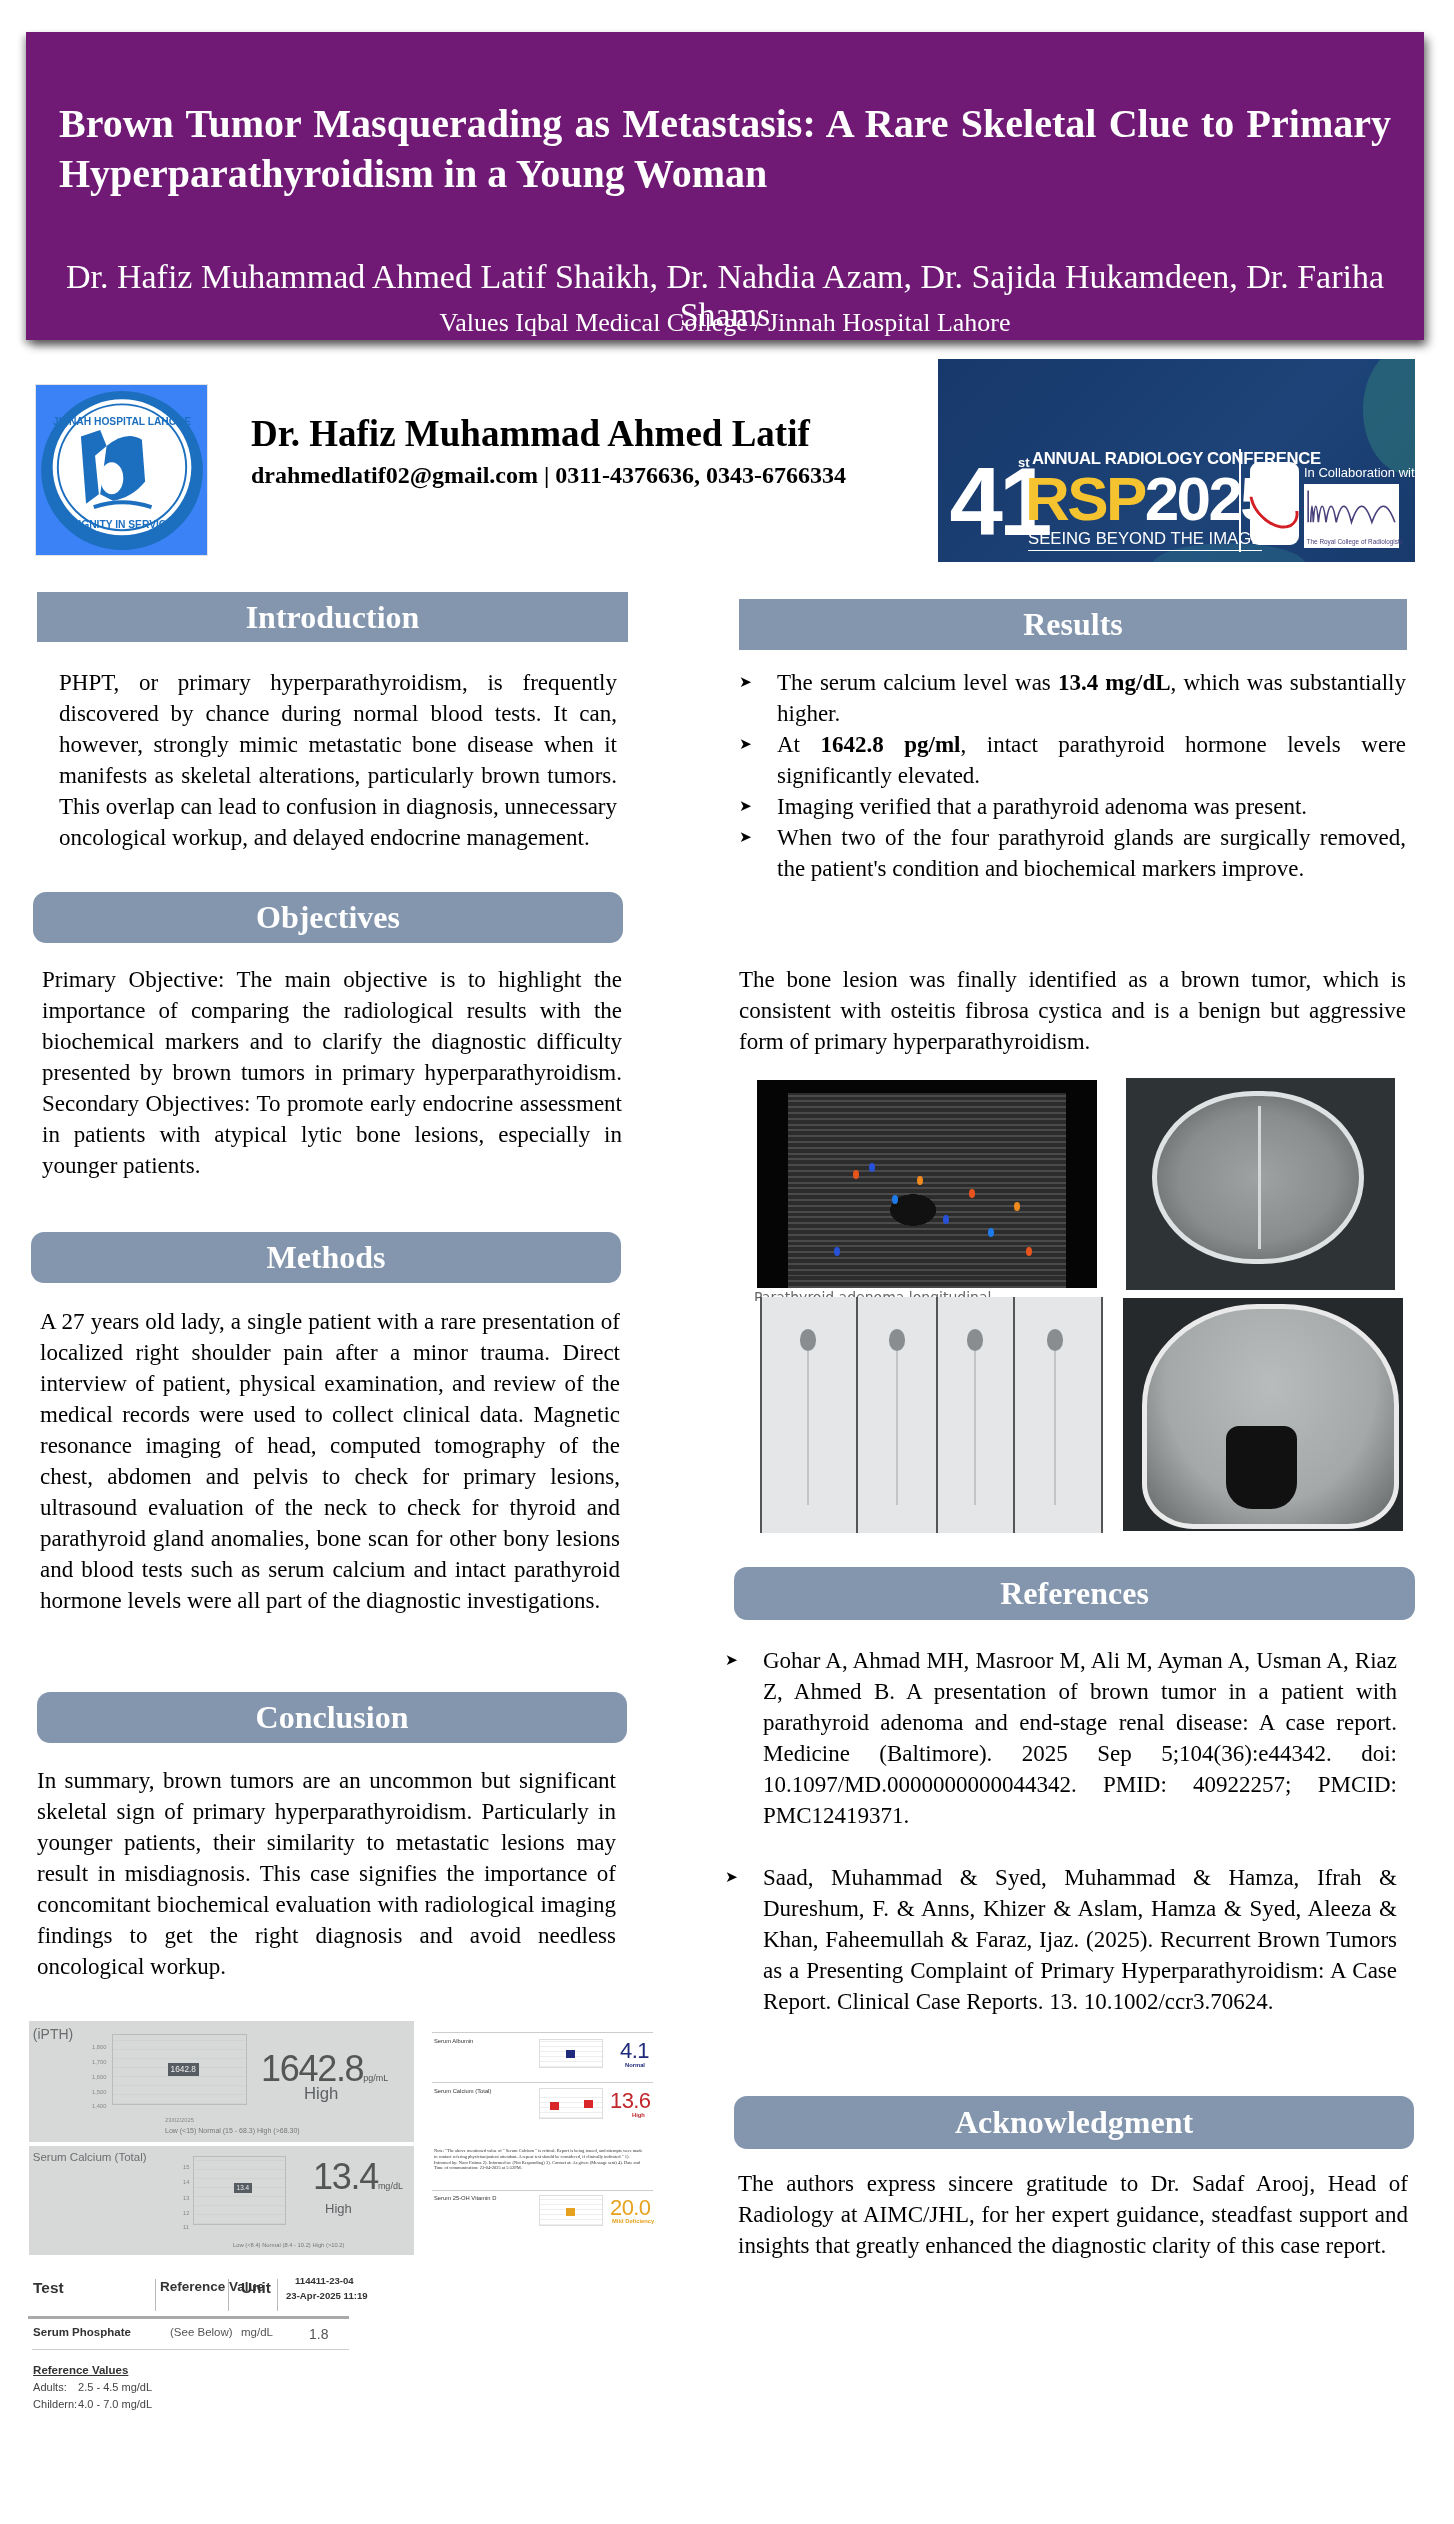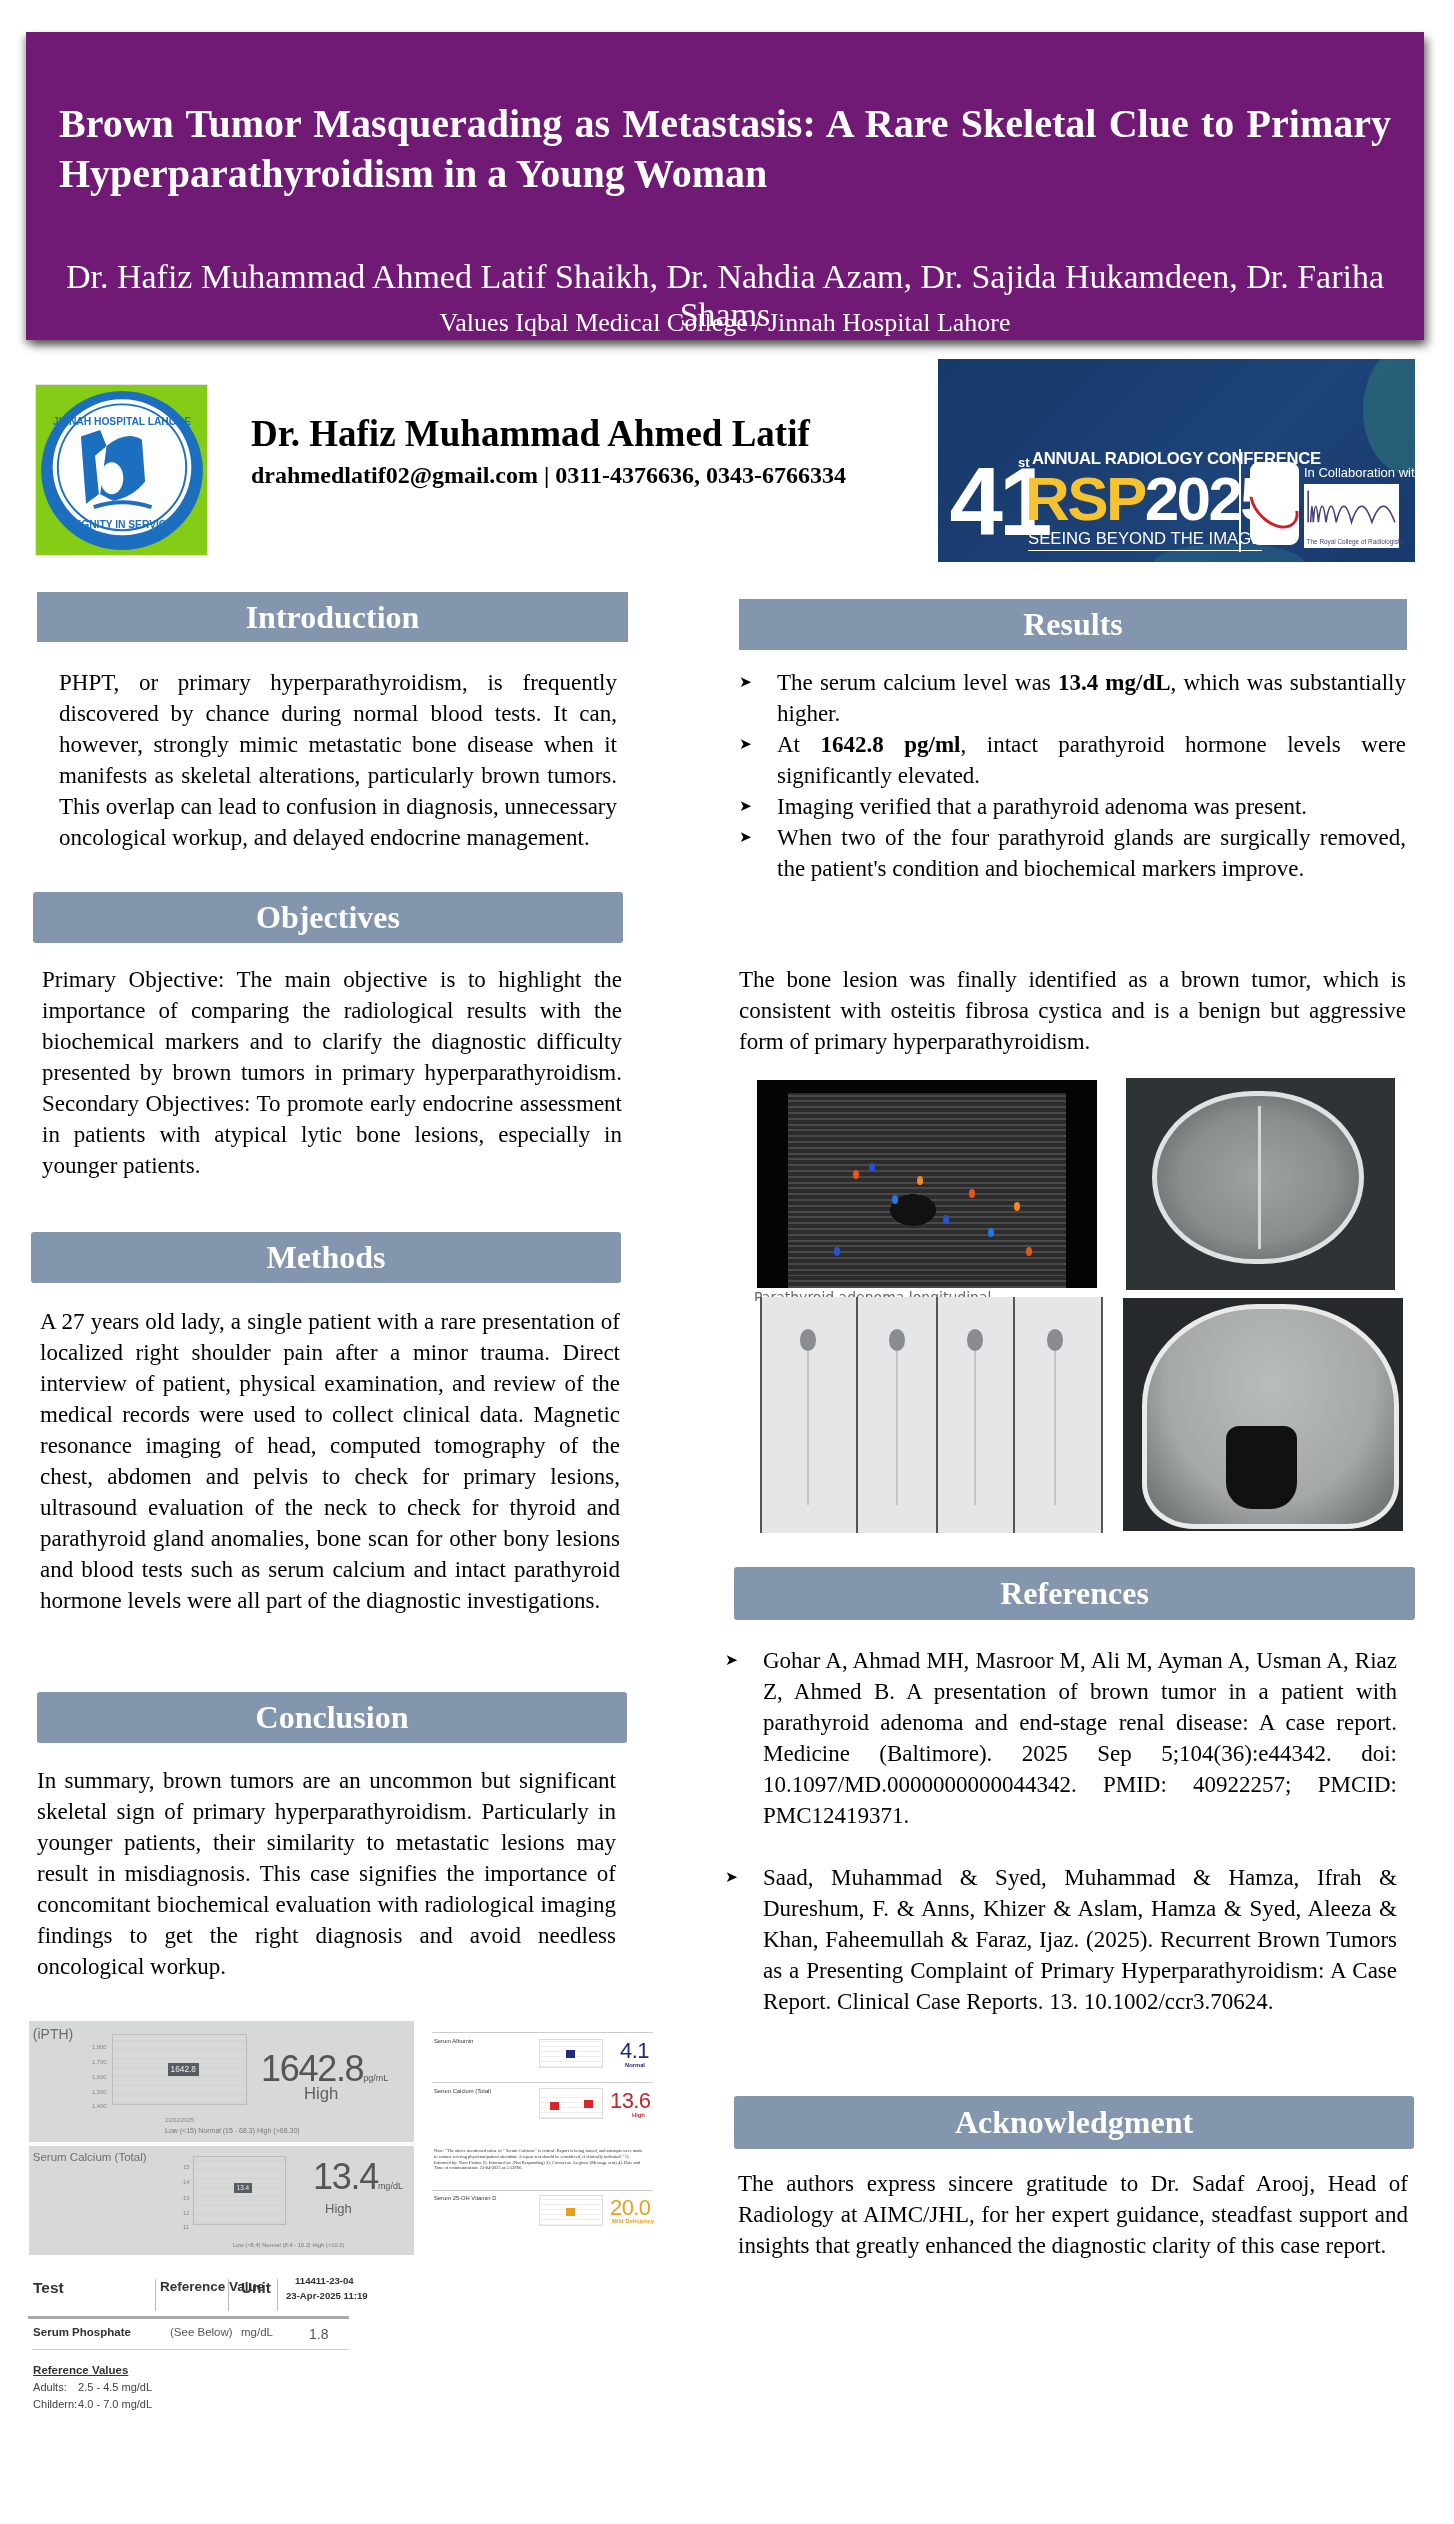--- a/index.html
+++ b/index.html
@@ -18,21 +18,21 @@
   }
   .banner .authors {
     position: absolute; left: 0; top: 226px; width: 100%;
     color: #fff; font-size: 34px; text-align: center;
   }
   .banner .affil {
     position: absolute; left: 0; top: 276px; width: 100%;
     color: #fff; font-size: 26px; text-align: center;
   }
 
-  .logo-box { position: absolute; left: 35px; top: 384px; width: 173px; height: 172px; border: 0.6px solid #e3e3e3; background: #84cc16; }
+  .logo-box { position: absolute; left: 35px; top: 384px; width: 173px; height: 172px; border: 0.6px solid #e3e3e3; background: #3b82f6; }
   .presenter { position: absolute; left: 251px; top: 411px; }
   .presenter .name { font-weight: bold; font-size: 37px; line-height: 45px; }
   .presenter .contact { font-weight: bold; font-size: 24px; line-height: 32px; margin-top: 2.6px; white-space: nowrap; }
   .presenter .inst { font-weight: bold; font-size: 24px; line-height: 32px; white-space: nowrap; }
 
   .conf-banner {
     position: absolute; left: 938px; top: 359px; width: 477px; height: 203px;
     background: linear-gradient(135deg, #17386a 0%, #1d4378 60%, #183a6c 100%);
     overflow: hidden;
   }
@@ -50,21 +50,21 @@
   .conf-banner .emblem .crescent { position: absolute; left: 5.1px; top: 13px; width: 38px; height: 58px; border-radius: 50%; border: 3.8px solid #d32027; border-top-color: transparent; border-right-color: transparent; transform: rotate(-45deg); }
   .conf-banner .collab { position: absolute; left: 366px; top: 106px; color: #fff; font-family: "Liberation Sans", sans-serif; font-size: 13px; white-space: nowrap; }
   .conf-banner .rcr { position: absolute; left: 366px; top: 125px; width: 95px; height: 64px; background: #fff; }
   .conf-banner .rcr .cap { position: absolute; left: 2.6px; bottom: 2.6px; font-family: "Liberation Sans", sans-serif; font-size: 6.4px; color: #463f7a; white-space: nowrap; }
 
   .sec-head {
     position: absolute; background: #8396ae; color: #fff;
     font-weight: bold; font-size: 32px; text-align: center;
   }
   .sec-head.square { border-radius: 0; }
-  .sec-head.round { border-radius: 3px; }
+  .sec-head.round { border-radius: 13px; }
 
   .para {
     position: absolute; font-size: 23px; line-height: 31px;
     text-align: justify;
   }
   .bullets { position: absolute; list-style: none; font-size: 23px; line-height: 31px; }
   .bullets li { position: relative; padding-left: 38px; text-align: justify; }
   .bullets li .arrow { position: absolute; left: 0; top: 0; font-size: 15.4px; font-family: "DejaVu Sans", sans-serif; }
   .bullets li b { font-weight: bold; }
 

